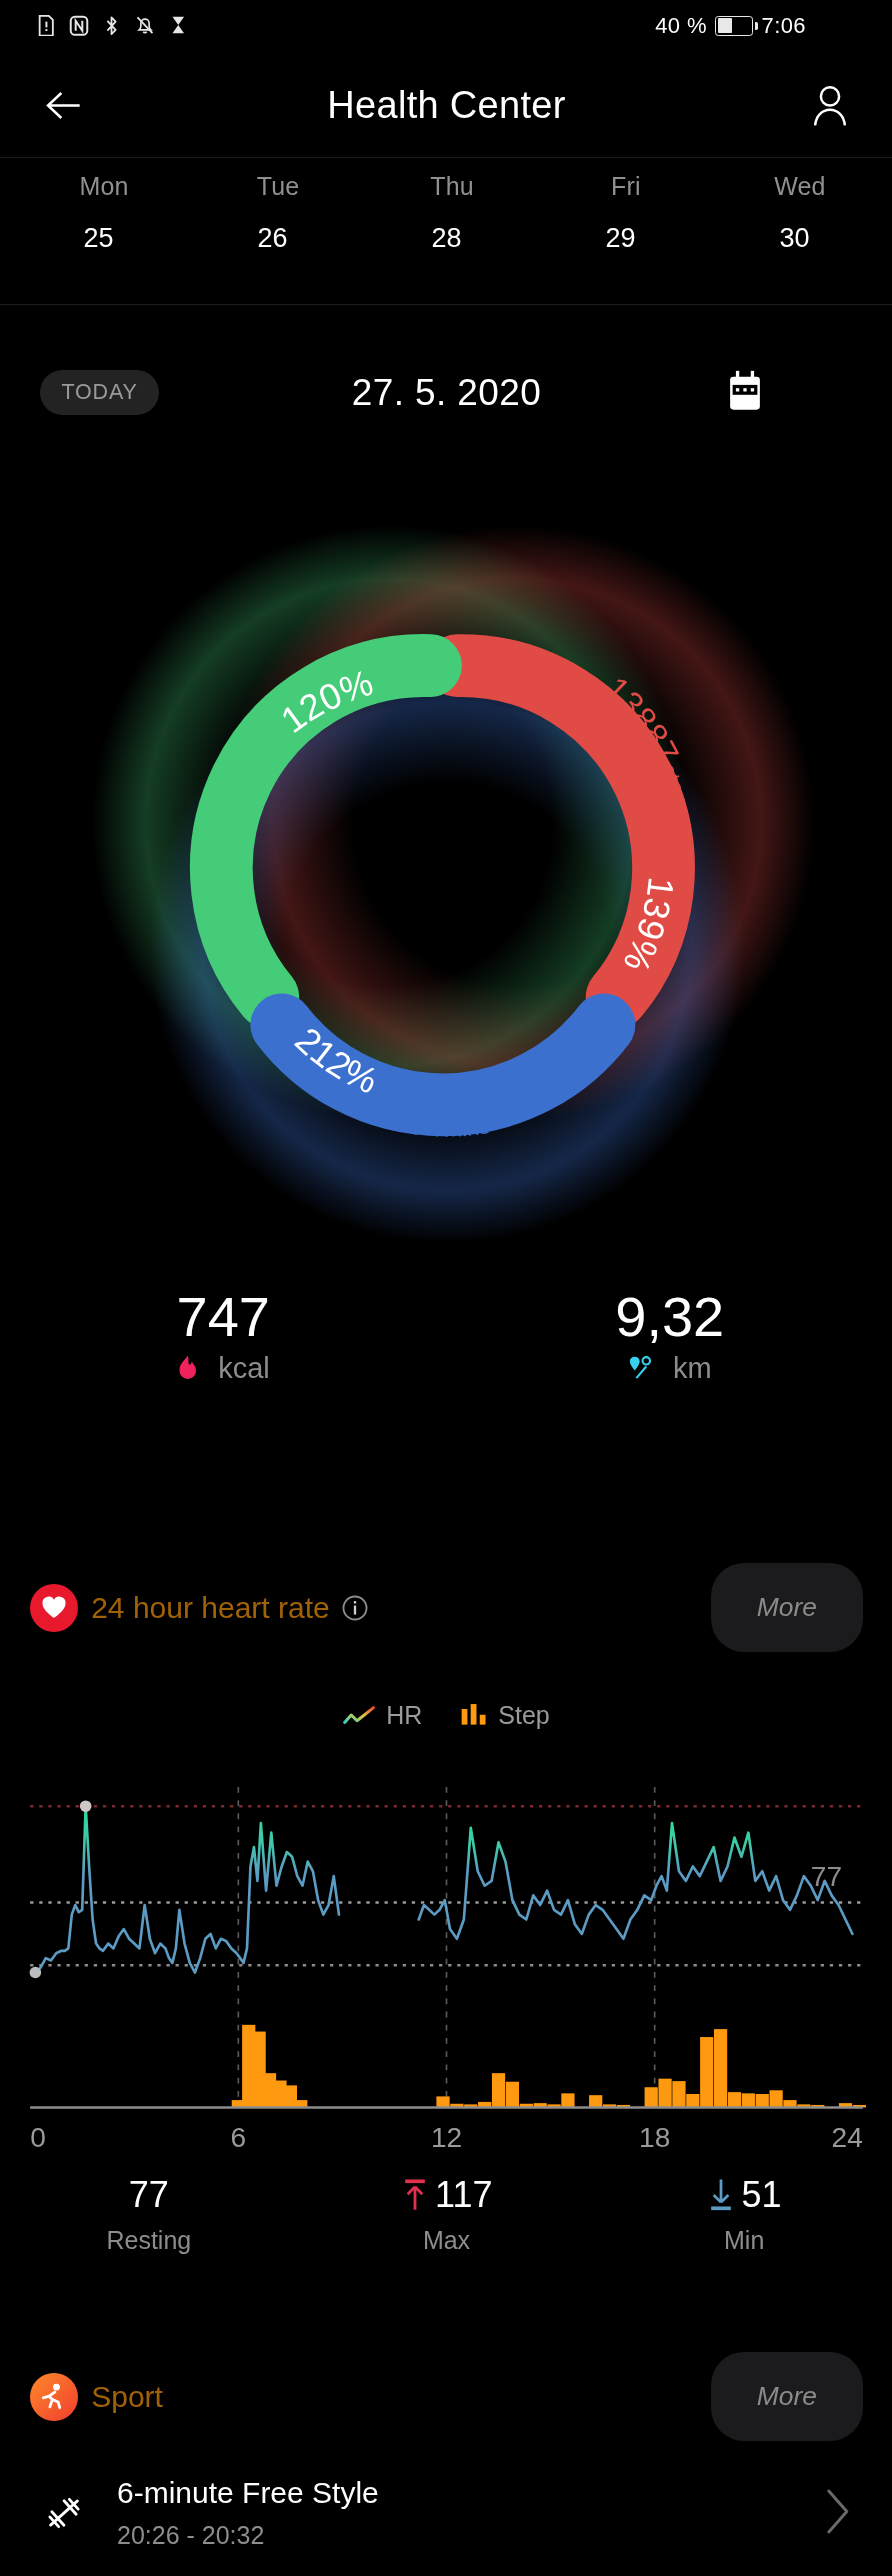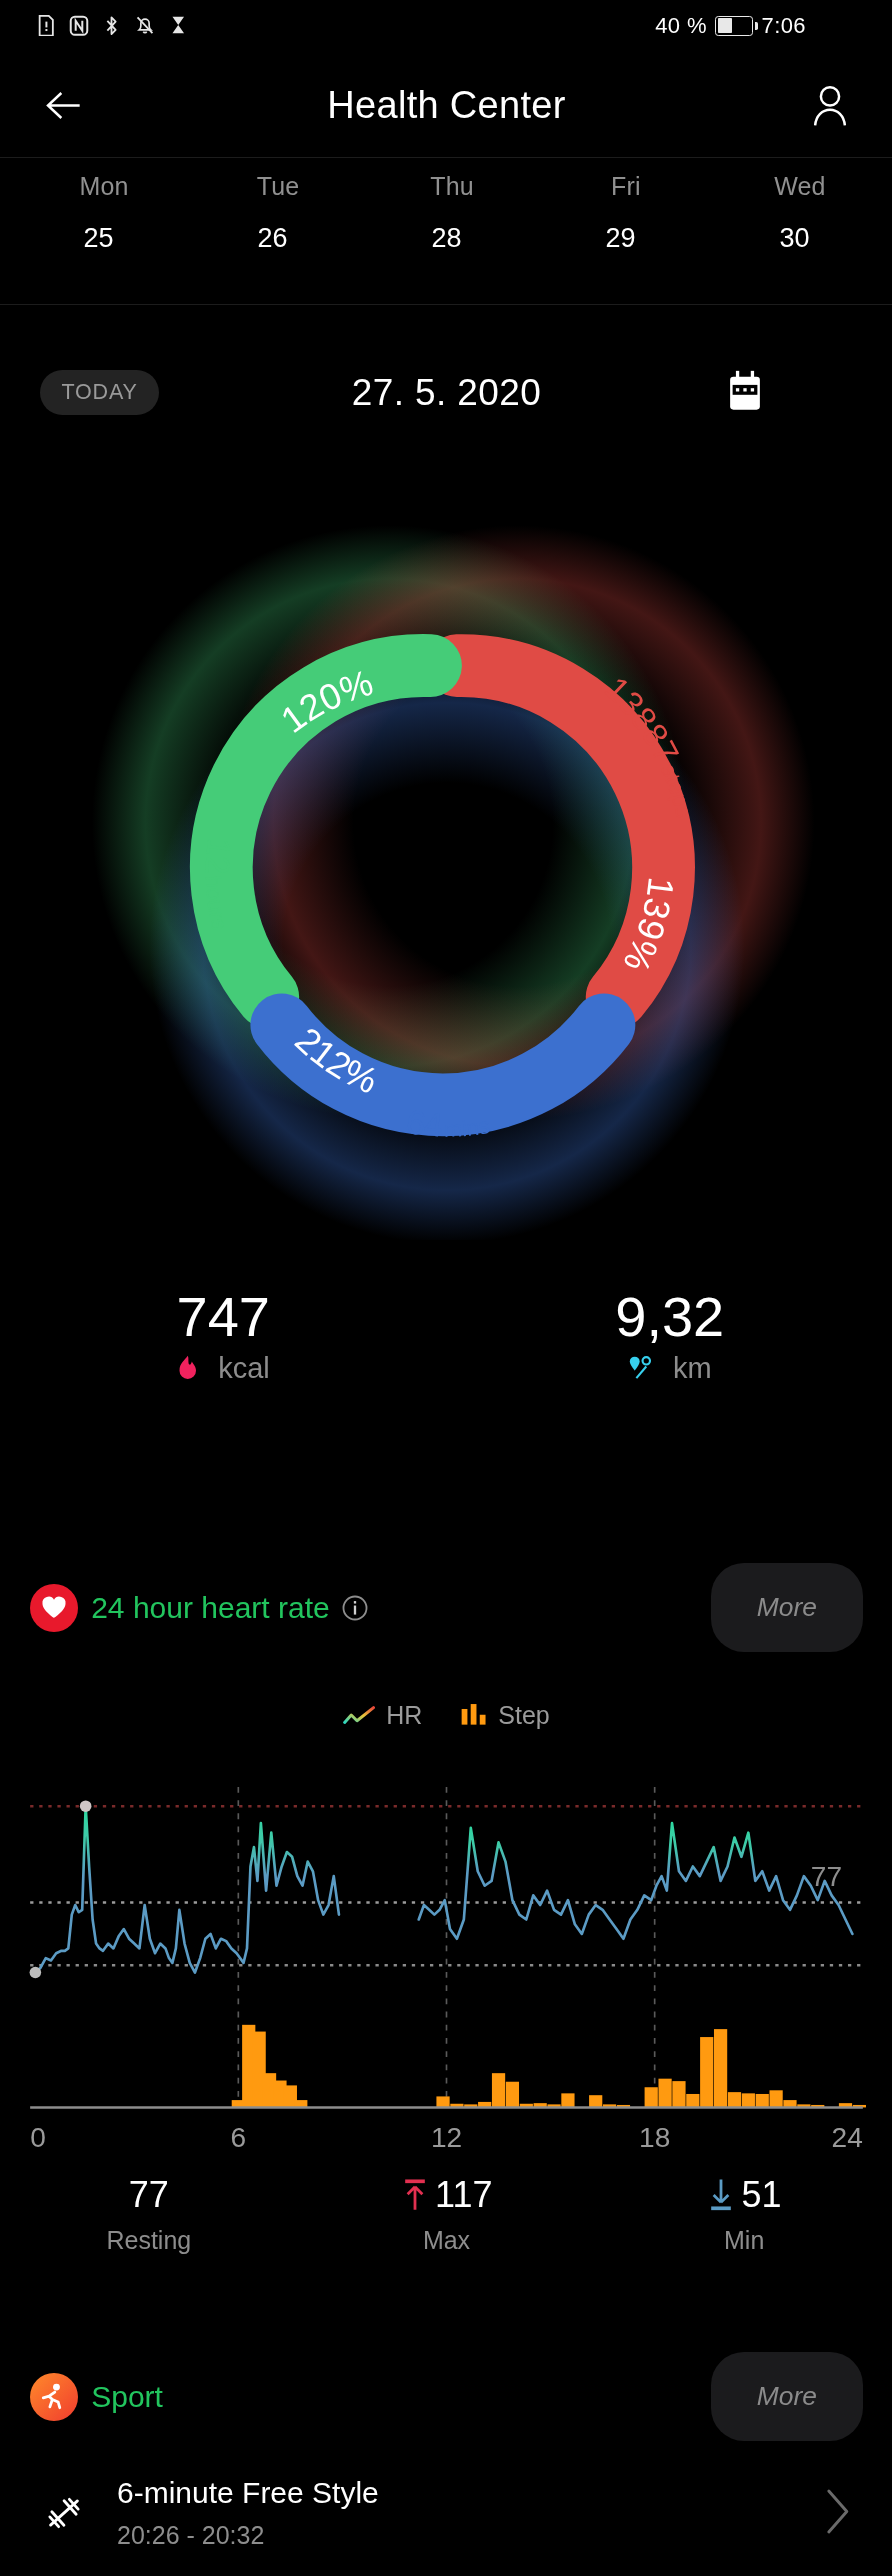--- a/index.html
+++ b/index.html
@@ -79,21 +79,21 @@
   }
   .stat{ flex:1; display:flex; flex-direction:column; align-items:center; }
   .stat-val{ font-size:56px; color:#fff; letter-spacing:0px; line-height:1; }
   .stat-sub{ margin-top:7px; display:flex; align-items:center; gap:20px; font-size:29px; color:#8d8d8d; }
 
   
   .sect{ position:absolute; left:0; width:893px; height:91px; display:flex; align-items:center; padding:0 30px; }
   .sect-badge{ width:48px; height:48px; border-radius:50%; display:flex; align-items:center; justify-content:center; }
   .sect-badge.hr{ background:#E8192C; }
   .sect-badge.sport{ background:linear-gradient(135deg,#FF8A2B,#F03C2E); }
-  .sect-title{ margin-left:13.2px; font-size:30px; color:#22c55e; }
+  .sect-title{ margin-left:13.2px; font-size:30px; color:#a16207; }
   .info-ico{ margin-left:11.6px; width:28px; height:28px; display:flex; align-items:center; justify-content:center; }
   .more-btn{
     margin-left:auto; background:#1b1b1d; color:#8b8b8b; border-radius:33px;
     padding:29px 46px; font-size:26.4px;font-style:italic;
   }
 
   
   .hr-legend{
     position:absolute; top:1686px; left:0; width:893px; height:58px;
     display:flex; align-items:center; justify-content:center; gap:38px;

